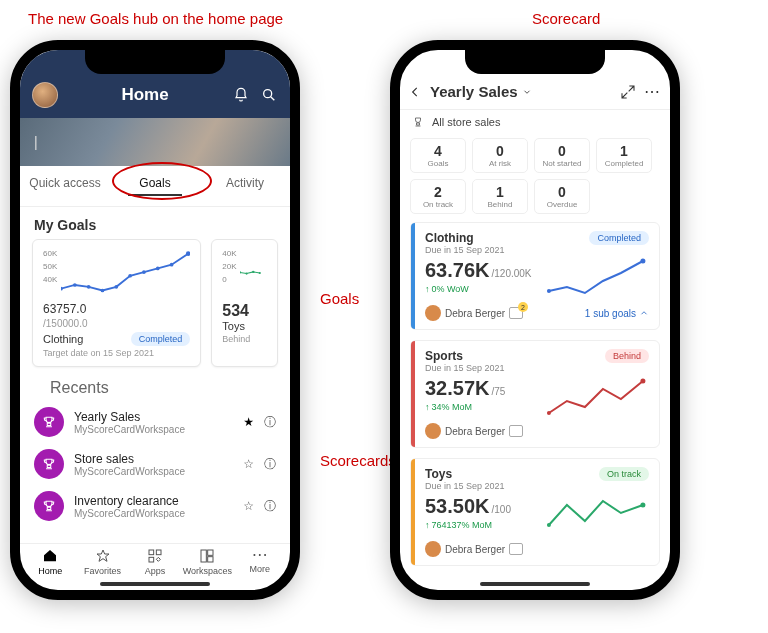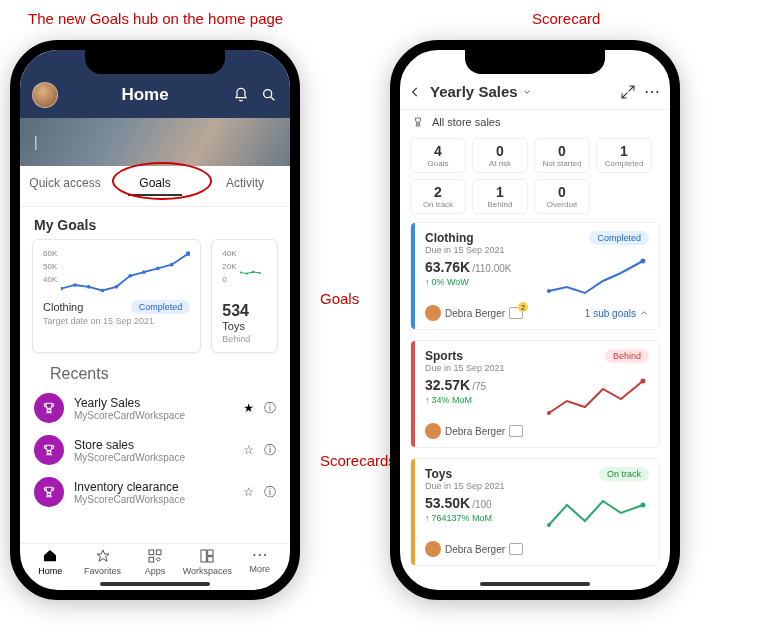--- a/index.html
+++ b/index.html
@@ -69,21 +69,21 @@
   .scroll{ flex:1; overflow:hidden; padding:0 10px;}
   .gcard{ border:1px solid #eee; border-radius:6px; margin-bottom:10px; position:relative; padding:8px 10px 8px 14px;}
   .gcard::before{ content:""; position:absolute; left:0; top:0; bottom:0; width:4px; border-radius:6px 0 0 6px;}
   .gcard.c-blue::before{ background:#3a8dde;}
   .gcard.c-red::before{ background:#d9534f;}
   .gcard.c-orange::before{ background:#f0a030;}
   .gcard .top{ display:flex; justify-content:space-between; align-items:flex-start;}
   .gcard .nm{ font-size:12px; font-weight:700;}
   .gcard .due{ font-size:9px; color:#888;}
   .gcard .valrow{ display:flex; align-items:baseline; gap:2px; margin-top:4px;}
-  .gcard .big{ font-size:14px; font-weight:800;}
+  .gcard .big{ font-size:20px; font-weight:800;}
   .gcard .tgt{ font-size:10px; color:#888;}
   .gcard .delta{ font-size:9px; margin-top:2px; display:flex; align-items:center; gap:2px;}
   .delta.up{ color:#1a9a4a;}
   .gcard .body{ display:flex; gap:6px;}
   .gcard .lft{ flex:1.1;}
   .gcard .rgt{ flex:1;}
   .mini-spark{ width:100%; height:46px;}
   .gcard .foot{ display:flex; justify-content:space-between; align-items:center; margin-top:4px; font-size:10px; color:#555;}
   .owner{ display:flex; align-items:center; gap:4px;}
   .owner .av{ width:16px; height:16px; border-radius:50%; background:#d88a4a;}
@@ -157,20 +157,21 @@
                 <circle cx="30" cy="40" r="2" fill="#3a6fd8"></circle>
                 <circle cx="45" cy="44" r="2" fill="#3a6fd8"></circle>
                 <circle cx="60" cy="40" r="2" fill="#3a6fd8"></circle>
                 <circle cx="75" cy="28" r="2" fill="#3a6fd8"></circle>
                 <circle cx="90" cy="24" r="2" fill="#3a6fd8"></circle>
                 <circle cx="105" cy="20" r="2" fill="#3a6fd8"></circle>
                 <circle cx="120" cy="16" r="2" fill="#3a6fd8"></circle>
                 <circle cx="138" cy="4" r="2.5" fill="#3a6fd8"></circle>
           </svg>
         </div>
+        <div class="gc-val"><span>63757.0</span><br><span class="sub">/150000.0</span></div>
         <div class="gc-row2">
           <span class="gc-name">Clothing</span>
           <span class="badge b-comp">Completed</span>
         </div>
         <div class="gc-date">Target date on 15 Sep 2021</div>
       </div>
 
       <div class="goal-card gc2">
         <div style="display:flex; gap:3px;">
           <div class="yaxis">
@@ -359,21 +360,21 @@
           <div>
                 <div class="nm">Clothing</div>
                 <div class="due">Due in 15 Sep 2021</div>
               </div>
           <span class="badge b-comp">Completed</span>
         </div>
         <div class="body">
           <div class="lft">
             <div class="valrow">
                   <span class="big">63.76K</span>
-                  <span class="tgt">/110.00K</span>
+                  <span class="tgt">/120.00K</span>
                 </div>
             <div class="delta up">↑ <span>0% WoW</span></div>
           </div>
           <div class="rgt">
                 <svg class="mini-spark" viewBox="0 0 100 46">
                   <polyline points="2,36 20,32 38,38 56,26 74,18 96,6" fill="none" stroke="#3a6fd8" stroke-width="2"></polyline>
                   <circle cx="2" cy="36" r="2" fill="#3a6fd8"></circle>
                   <circle cx="96" cy="6" r="2.5" fill="#3a6fd8"></circle>
                 </svg>
               </div>

